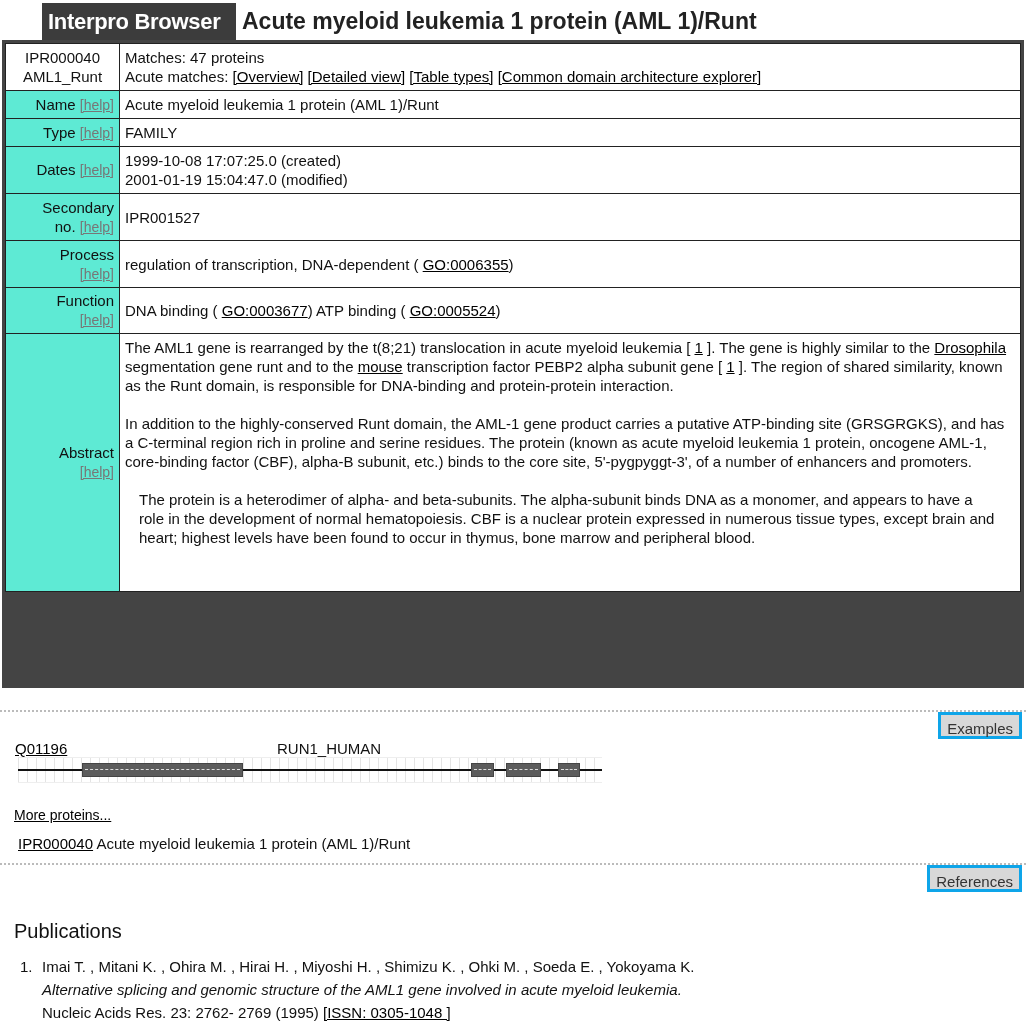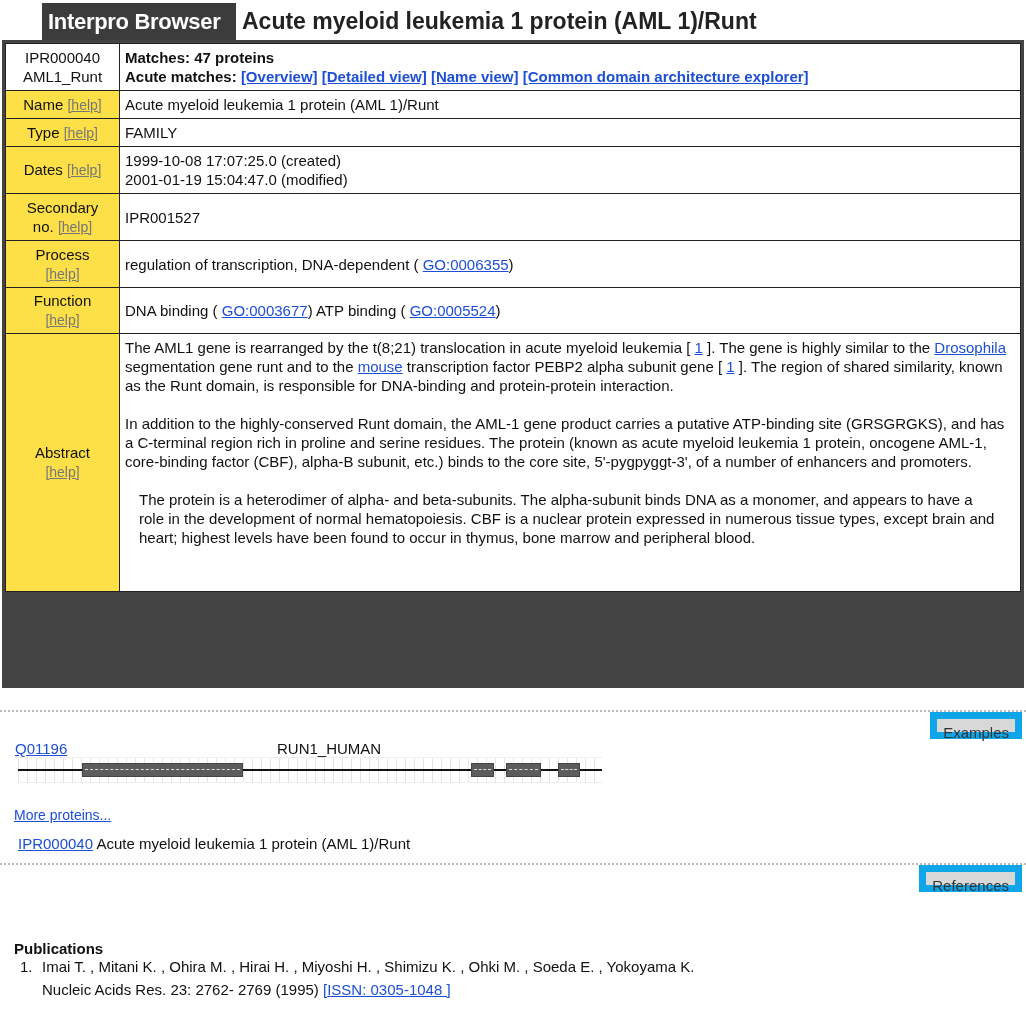--- a/index.html
+++ b/index.html
@@ -1,21 +1,21 @@
 <!DOCTYPE html>
 <html><head>
 <meta charset="utf-8">
 <style>
   * { box-sizing: border-box; }
   html, body { margin: 0; padding: 0; background: #ffffff; }
   body {
     width: 1026px; height: 1022px; overflow: hidden; position: relative;
     font-family: "Liberation Sans", sans-serif; color: #111; font-size: 15px;
   }
-  a, .link { color: #1d4ed8; text-decoration: underline; }
+  a, .link { color: #000000; text-decoration: underline; }
   .helplink { color: #777; text-decoration: underline; font-size: 14px; }
 
   
   .topbar { position: absolute; left: 5px; top: 0; width: 1026px; height: 57px; background: #fff; margin-left: 37px; }
   .brand {
     position: absolute; left: 0; top: 3px; height: 37px; width: 194px;
     background: #3c3c3c; color: #fff; font-size: 22px; font-weight: bold;
     line-height: 37px; padding-left: 6px; letter-spacing: -0.3px;
   }
   .page-title {
@@ -28,30 +28,30 @@
     position: absolute; left: 2px; top: 40px; width: 1022px; height: 648px;
     background: #444; padding: 3px;
   }
   table.info {
     width: 100%; border-collapse: collapse; background: #fff; table-layout: fixed;
   }
   table.info td {
     border: 1.5px solid #222; vertical-align: middle; padding: 3px 5px;
     font-size: 15px; line-height: 19px;
   }
-  td.lbl { width: 114px; text-align: center; background: #fde047; padding-right: 6px; }
+  td.lbl { width: 114px; text-align: right; background: #5eead4; padding-right: 6px; }
   td.val { text-align: left; }
 
-  .hdr-right { text-align: right; line-height: 20px; font-weight: bold; }
+  .hdr-right { text-align: right; line-height: 20px; }
 
   
   .dotline { position: absolute; left: 0; width: 1026px; border-top: 2px dotted #bbb; }
   .tabbtn {
     position: absolute; right: 4px; height: 27px; background: #d8d8d8;
-    color: #333; font-size: 15px; line-height: 27px; padding: 0 6px; border: 7px solid #0ea5e9;
+    color: #333; font-size: 15px; line-height: 27px; padding: 0 6px; border: 3px solid #0ea5e9;
   }
   .protein-acc { position: absolute; left: 15px; top: 740px; font-size: 15px; }
   .protein-name { position: absolute; left: 277px; top: 740px; font-size: 15px; }
   .domain-graphic { position: absolute; left: 18px; top: 757px; width: 584px; height: 26px; }
   .domain-graphic .grid {
     position: absolute; inset: 0;
     background-image: repeating-linear-gradient(90deg, #e4e4e4 0 1px, transparent 1px 9px);
     border-top: 1px solid #eee; border-bottom: 1px solid #eee;
   }
   .domain-graphic .backbone { position: absolute; left: 0; right: 0; top: 12px; height: 2px; background: #111; }
@@ -59,21 +59,21 @@
     position: absolute; top: 6px; height: 14px; background: #5c5c5c; border: 1px solid #444;
   }
   .domain-graphic .dom::after {
     content: ""; position: absolute; left: 2px; right: 2px; top: 5px;
     border-top: 1px dashed #ddd;
   }
 
   .more-proteins { position: absolute; left: 14px; top: 807px; font-size: 14px; }
   .family-line { position: absolute; left: 18px; top: 835px; font-size: 15px; }
 
-  .pubs-title { position: absolute; left: 14px; top: 940px; font-size: 15px; font-weight: bold; }
+  .pubs-title { position: absolute; left: 14px; top: 920px; font-size: 20px; font-weight: normal; }
   .pub { position: absolute; left: 20px; top: 955px; font-size: 15px; line-height: 23px; }
   .pub .num { position: absolute; left: 0; top: 0; }
   .pub .body { position: absolute; left: 22px; top: 0; white-space: nowrap; }
   .pub .title { font-style: italic; }
 </style>
 </head>
 <body>
 
 <div class="topbar">
   <div class="brand">Interpro Browser</div>
@@ -87,21 +87,21 @@
       <td class="lbl" style="text-align:center; background:#fff;">
         <div>IPR000040</div>
         <div>AML1_Runt</div>
       </td>
       <td class="val hdr-right">
         <div>Matches: 47 proteins</div>
         <div>
           <span>Acute matches:</span>
           <a class="link">[Overview]</a>
           <a class="link">[Detailed view]</a>
-          <a class="link">[Name view]</a>
+          <a class="link">[Table types]</a>
           <a class="link">[Common domain architecture explorer]</a>
         </div>
       </td>
     </tr>
 
     <tr style="height:28px">
       <td class="lbl">
         <span>Name</span>
         <a class="helplink">[help]</a>
       </td>
@@ -194,15 +194,16 @@
 </div>
 
 <div class="dotline" style="top:863px"></div>
 <div class="tabbtn" style="top:865px">References</div>
 
 <div class="pubs-title">Publications</div>
 <div class="pub">
   <span class="num">1.</span>
   <div class="body">
     <div>Imai T. , Mitani K. , Ohira M. , Hirai H. , Miyoshi H. , Shimizu K. , Ohki M. , Soeda E. , Yokoyama K.</div>
+    <div class="title">Alternative splicing and genomic structure of the AML1 gene involved in acute myeloid leukemia.</div>
     <div><span>Nucleic Acids Res. 23: 2762- 2769 (1995) </span><a class="link">[ISSN: 0305-1048 ]</a></div>
   </div>
 </div>
 
 </body></html>

